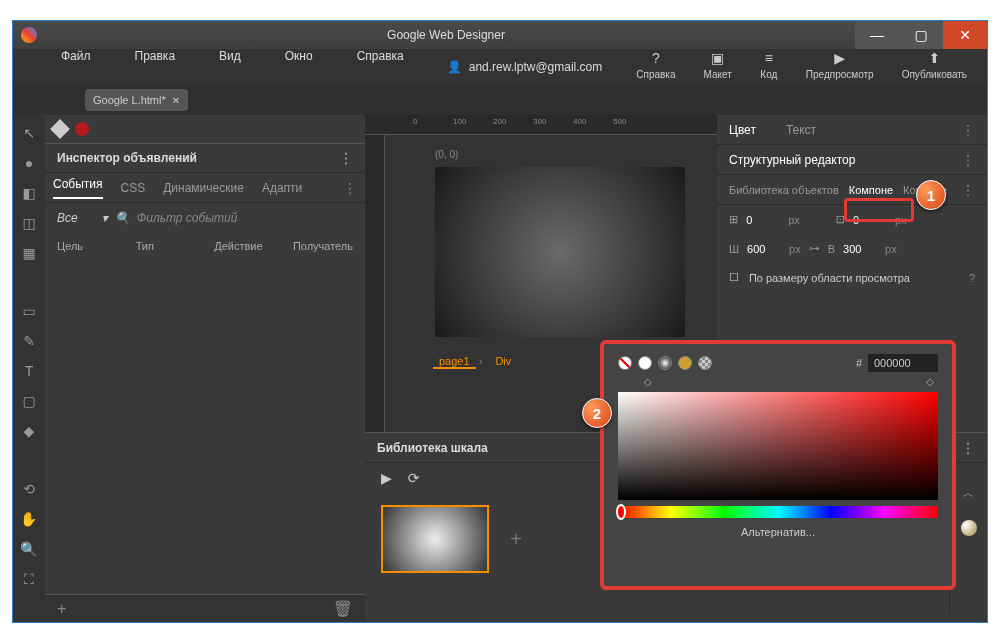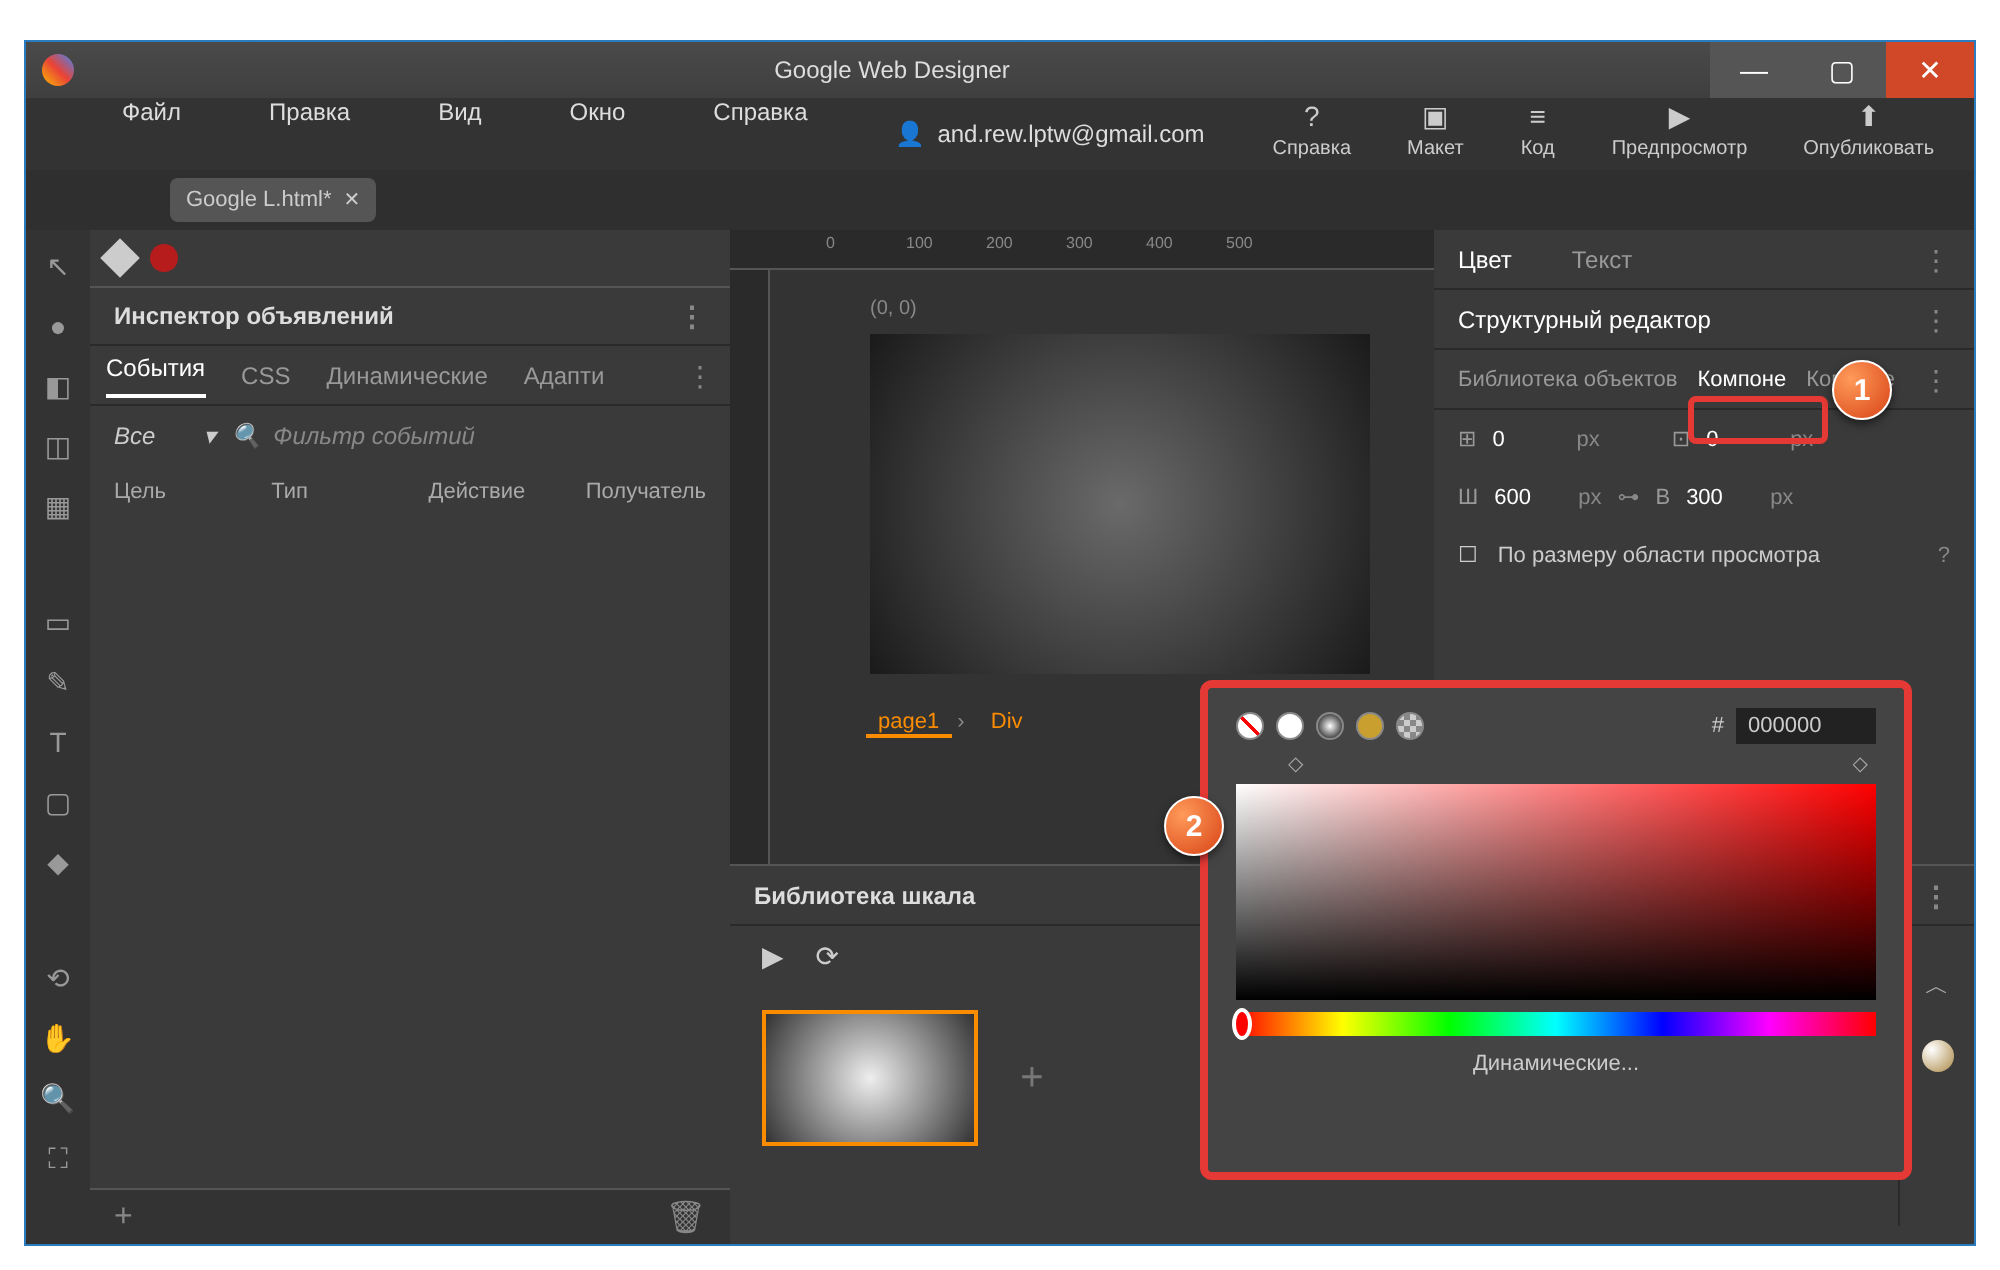--- a/index.html
+++ b/index.html
@@ -316,17 +316,17 @@
     </div>
   </div>
   <div class="cp-pointers">
     <span>◇</span>
     <span>◇</span>
   </div>
   <div class="cp-gradient"></div>
   <div class="cp-hue">
     <div class="cp-hue-handle"></div>
   </div>
-  <div class="cp-alt">Динамические...</div>
+  <div class="cp-alt">Альтернатив...</div>
 </div>
 <div class="badge-2">2</div>
 
 </div>
 
 </body></html>

